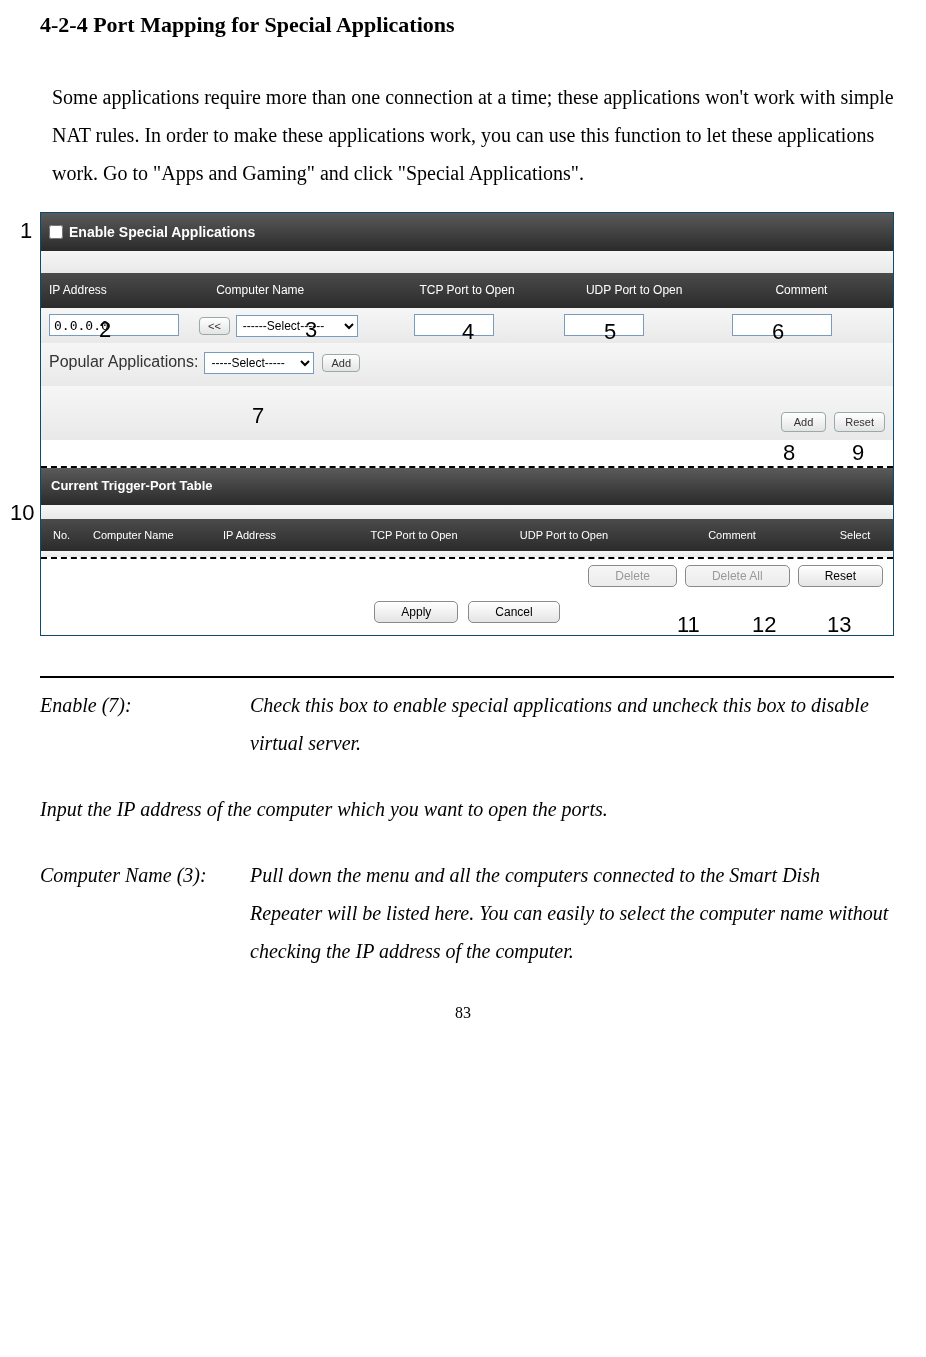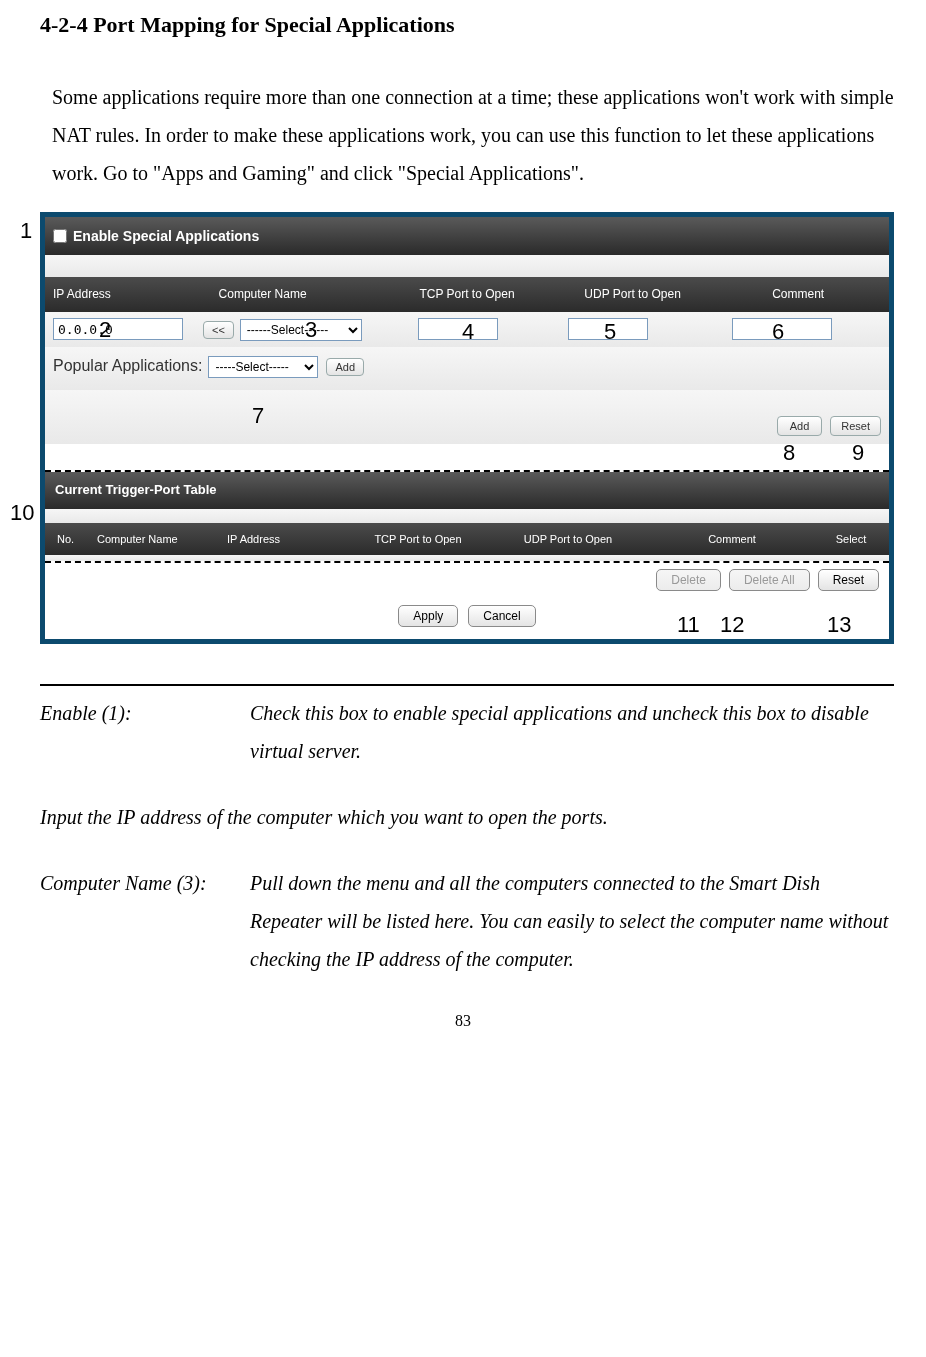--- a/index.html
+++ b/index.html
@@ -23,21 +23,21 @@
     margin-left: 20px;
     margin-bottom: 20px;
   }
 
   
   .shot-wrap {
     position: relative;
     margin: 16px 0 40px 0;
   }
   .shot {
-    border: 5px solid #0c4a6e;
+    border: 1px solid #0c4a6e;
     margin-left: 8px;
     background: #fff;
     font-family: Arial, Helvetica, sans-serif;
     font-size: 12px;
     color: #000;
   }
   .panel-title {
     color: #fff;
     background: linear-gradient(#5a5a5a,#2a2a2a);
     padding: 6px 8px;
@@ -146,21 +146,21 @@
     display:flex;
     justify-content:center;
     gap:10px;
     padding:8px 0 12px;
     background:#fff;
   }
   .btn-mid {
     border:1px solid #8a8a8a;
     background:linear-gradient(#fff,#e4e4e4);
     border-radius:5px;
-    padding:3px 14px;
+    padding:3px 26px;
     font-size:12px;
     cursor:pointer;
   }
   .btn-mid.disabled { color:#999; cursor:default; background:linear-gradient(#f6f6f6,#ececec);}
 
   
   .callout {
     position: absolute;
     font-family: Arial, Helvetica, sans-serif;
     font-size: 22px;
@@ -210,21 +210,21 @@
   <span class="callout" style="left:67px; top:107px;">2</span>
   <span class="callout" style="left:273px; top:107px;">3</span>
   <span class="callout" style="left:430px; top:109px;">4</span>
   <span class="callout" style="left:572px; top:109px;">5</span>
   <span class="callout" style="left:740px; top:109px;">6</span>
   <span class="callout" style="left:220px; top:193px;">7</span>
   <span class="callout" style="left:751px; top:230px;">8</span>
   <span class="callout" style="left:820px; top:230px;">9</span>
   <span class="callout" style="left:-22px; top:290px;">10</span>
   <span class="callout" style="left:645px; top:402px;">11</span>
-  <span class="callout" style="left:688px; top:402px;">12</span>
+  <span class="callout" style="left:720px; top:402px;">12</span>
   <span class="callout" style="left:795px; top:402px;">13</span>
 
   <div class="shot">
 
     <div class="panel-title">
       <input type="checkbox" style="">
       <span>Enable Special Applications</span>
     </div>
 
     <div style="height:22px;background:linear-gradient(#f6f6f6,#e9e9e9);"></div>
@@ -299,21 +299,21 @@
       <button class="btn-mid">Cancel</button>
     </div>
 
   </div>
 </div>
 
 <hr class="hr-thick">
 
 <div class="defs">
   <div class="def-row">
-    <div class="def-term">Enable (1):</div>
+    <div class="def-term">Enable (7):</div>
     <div class="def-desc">Check this box to enable special applications and uncheck this box to disable virtual server.</div>
   </div>
   <div class="def-row">
     <div class="def-desc">Input the IP address of the computer which you want to open the ports.</div>
   </div>
   <div class="def-row">
     <div class="def-term">Computer Name (3):</div>
     <div class="def-desc">Pull down the menu and all the computers connected to the Smart Dish Repeater will be listed here. You can easily to select the computer name without checking the IP address of the computer.</div>
   </div>
 </div>

